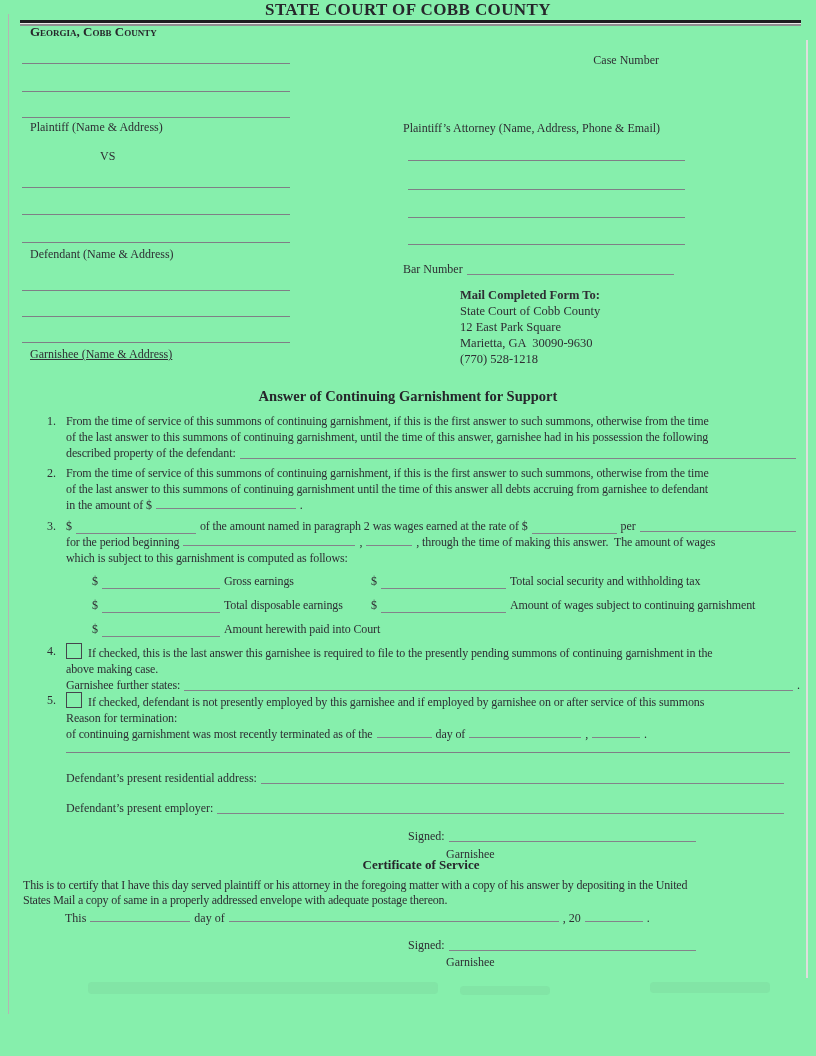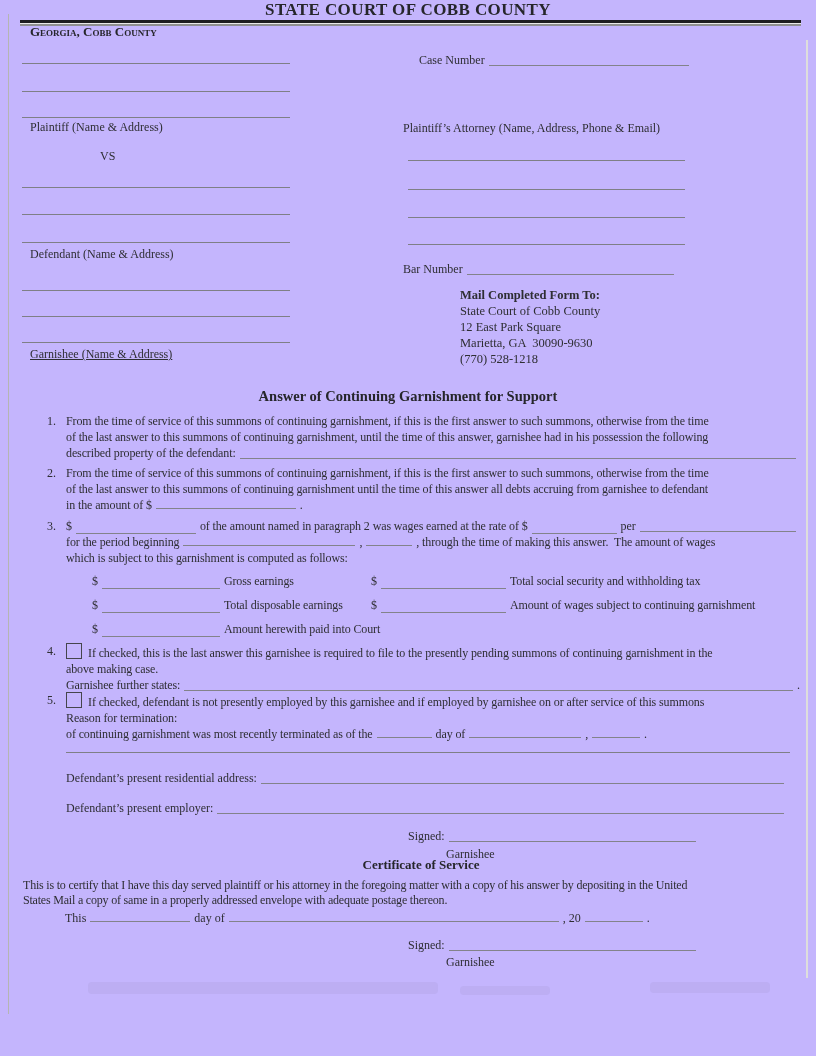--- a/index.html
+++ b/index.html
@@ -1,17 +1,17 @@
 <!DOCTYPE html>
 <html><head>
 <meta charset="utf-8">
 <style>
   html,body{margin:0;padding:0;background:#ffffff;}
   .page{
-    position:relative;width:816px;height:1056px;background:#c4b5fd;
+    position:relative;width:816px;height:1056px;background:#86efac;
     font-family:"Liberation Serif", serif;color:#2e2e33;overflow:hidden;
     font-size:12px;line-height:16px;
   }
   .abs{position:absolute;}
   .b{font-weight:bold;}
   .pre{white-space:pre;}
   .tight{letter-spacing:-0.12px;}
   
   .court-title{top:2px;left:0;width:100%;text-align:center;font-size:17px;font-weight:bold;letter-spacing:0.4px;color:#26262b;}
   .dbl-rule{top:20px;left:20px;width:781px;height:6px;
@@ -64,21 +64,21 @@
   <div class="abs" style="top:148px;left:100px;">VS</div>
   <div class="abs wline" style="top:187px;left:22px;width:268px;"></div>
   <div class="abs wline" style="top:214px;left:22px;width:268px;"></div>
   <div class="abs wline" style="top:242px;left:22px;width:268px;"></div>
   <div class="abs" style="top:246px;left:30px;">Defendant (Name &amp; Address)</div>
   <div class="abs wline" style="top:290px;left:22px;width:268px;"></div>
   <div class="abs wline" style="top:316px;left:22px;width:268px;"></div>
   <div class="abs wline" style="top:342px;left:22px;width:268px;"></div>
   <div class="abs" style="top:346px;left:30px;text-decoration:underline;">Garnishee (Name &amp; Address)</div>
 
-  <div class="abs linerow" style="top:52px;left:419px;width:274px;">
+  <div class="abs linerow" style="top:52px;left:385px;width:274px;flex-direction:column;">
     <span class="txt">Case Number</span>
     <div class="flexline"></div>
   </div>
   <div class="abs" style="top:120px;left:403px;">Plaintiff’s Attorney (Name, Address, Phone &amp; Email)</div>
   <div class="abs wline" style="top:160px;left:408px;width:277px;"></div>
   <div class="abs wline" style="top:189px;left:408px;width:277px;"></div>
   <div class="abs wline" style="top:217px;left:408px;width:277px;"></div>
   <div class="abs wline" style="top:244px;left:408px;width:277px;"></div>
   <div class="abs linerow" style="top:261px;left:403px;width:275px;">
     <span class="txt">Bar Number</span>

